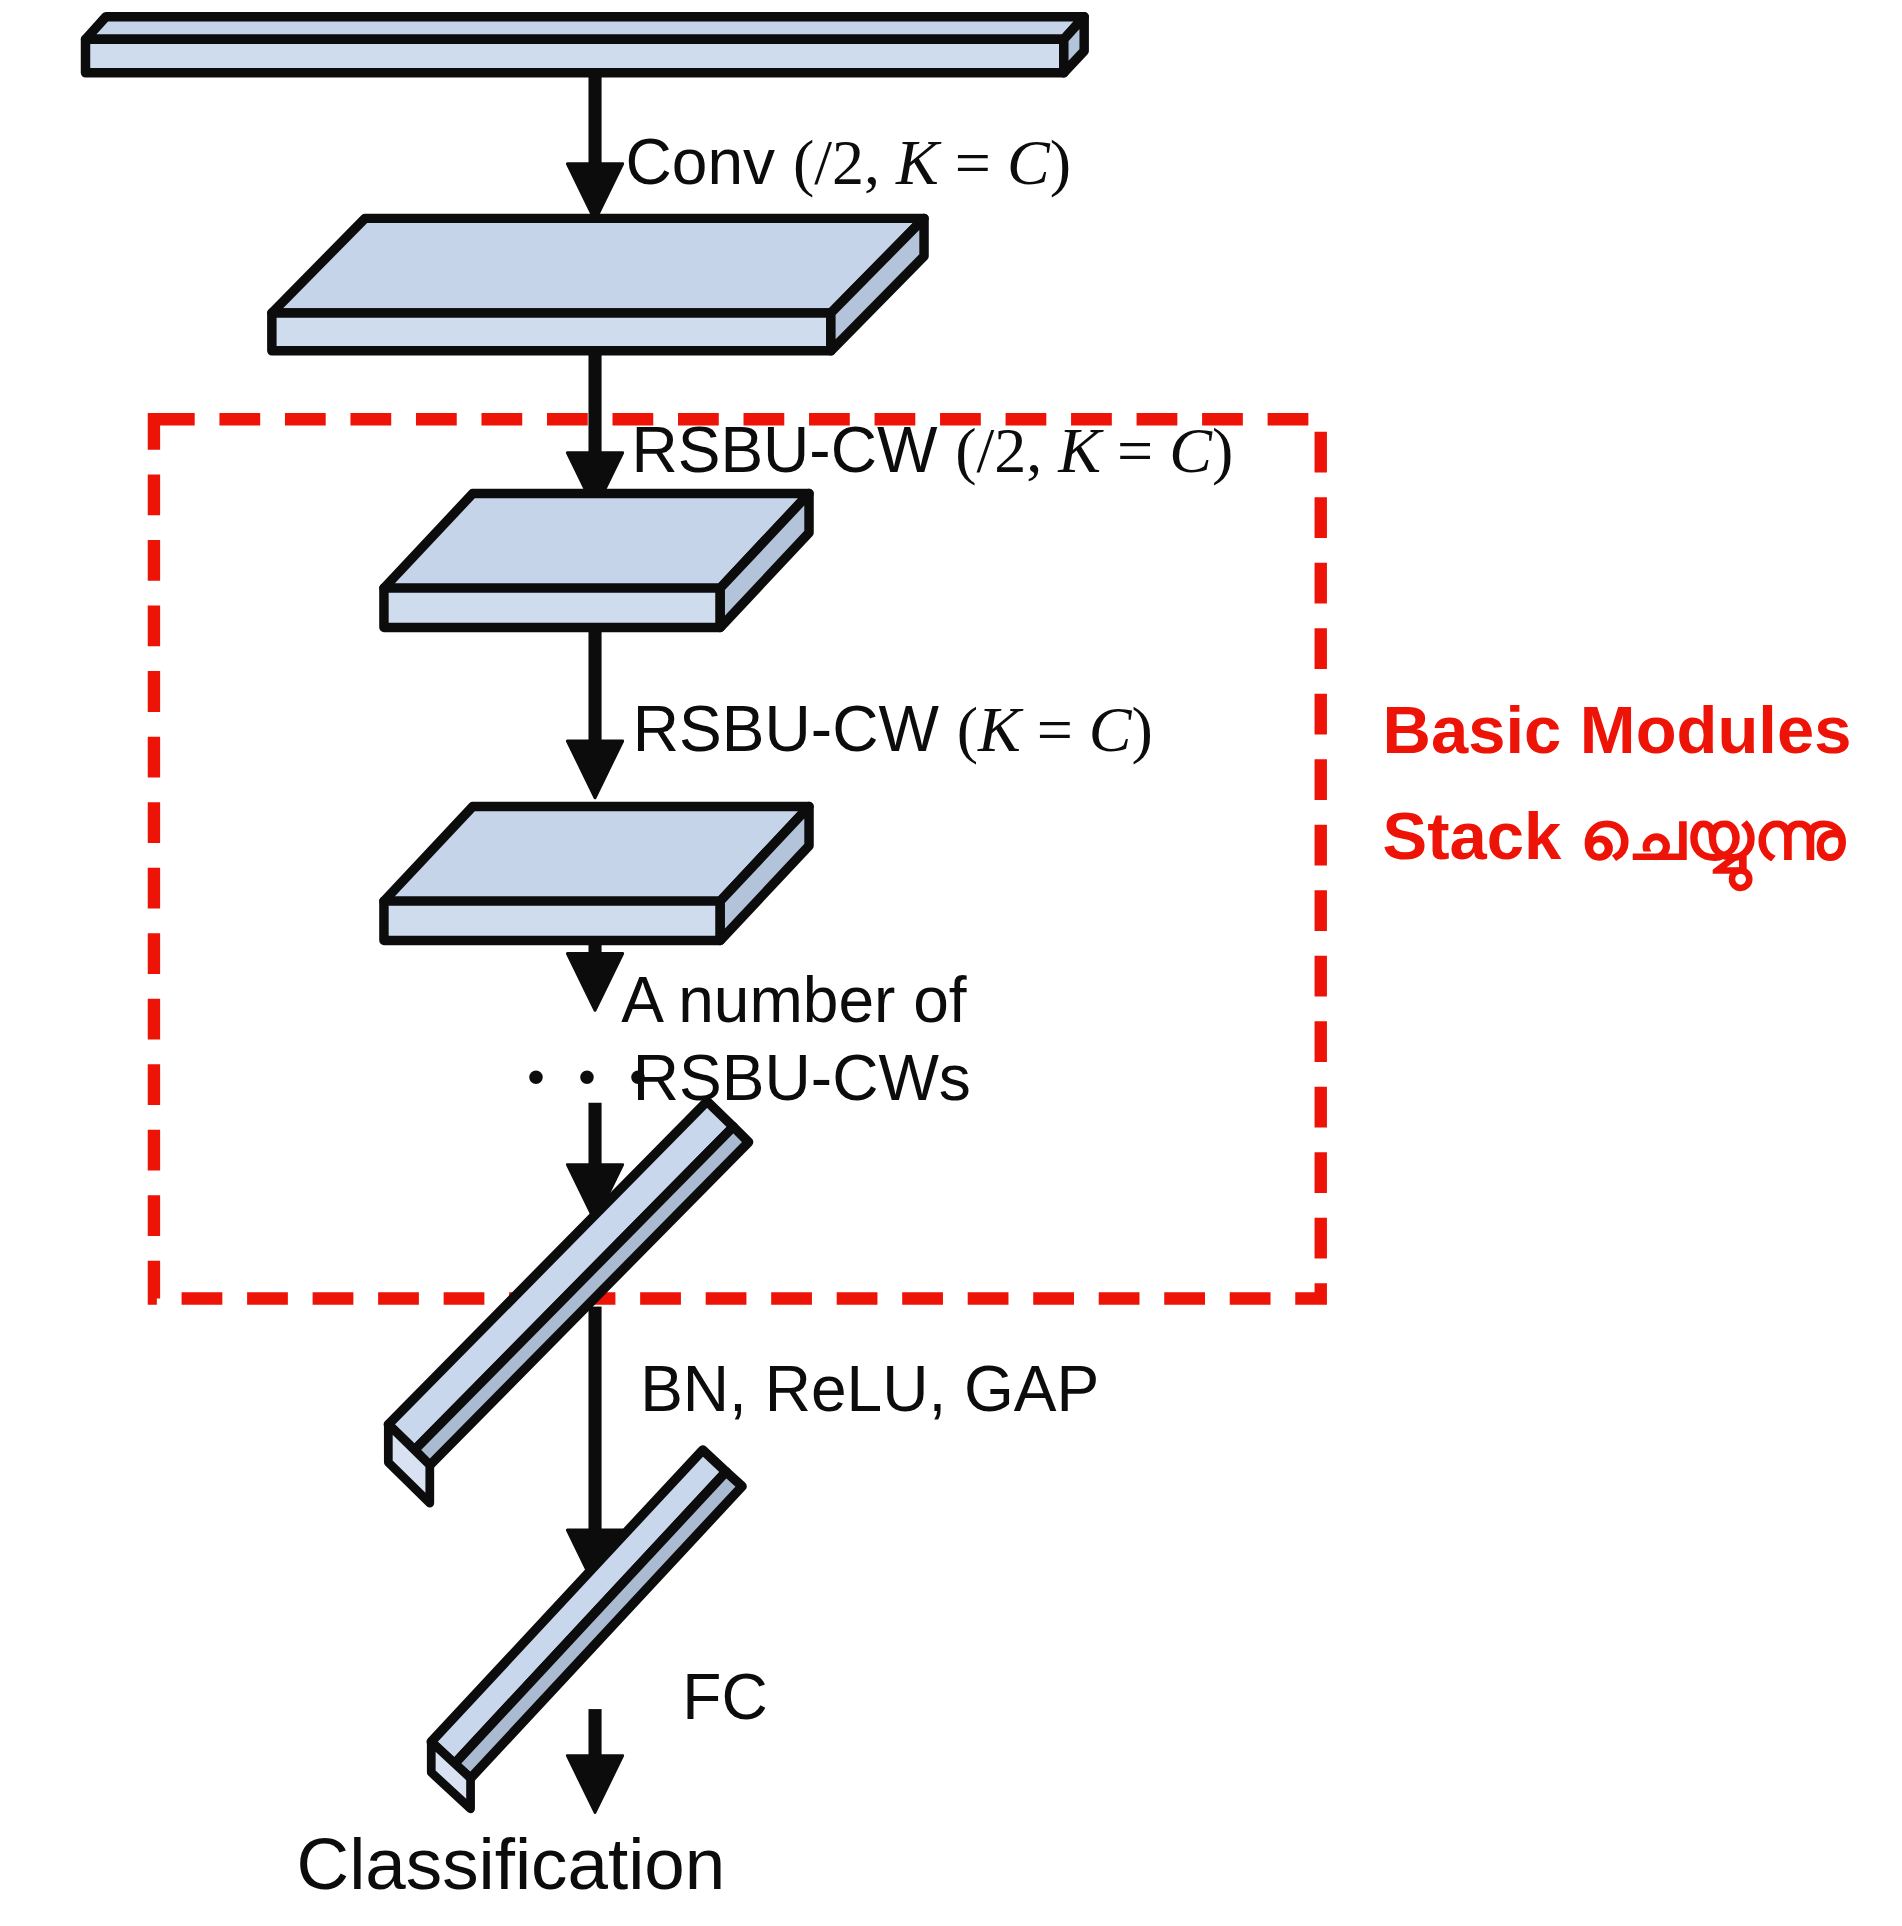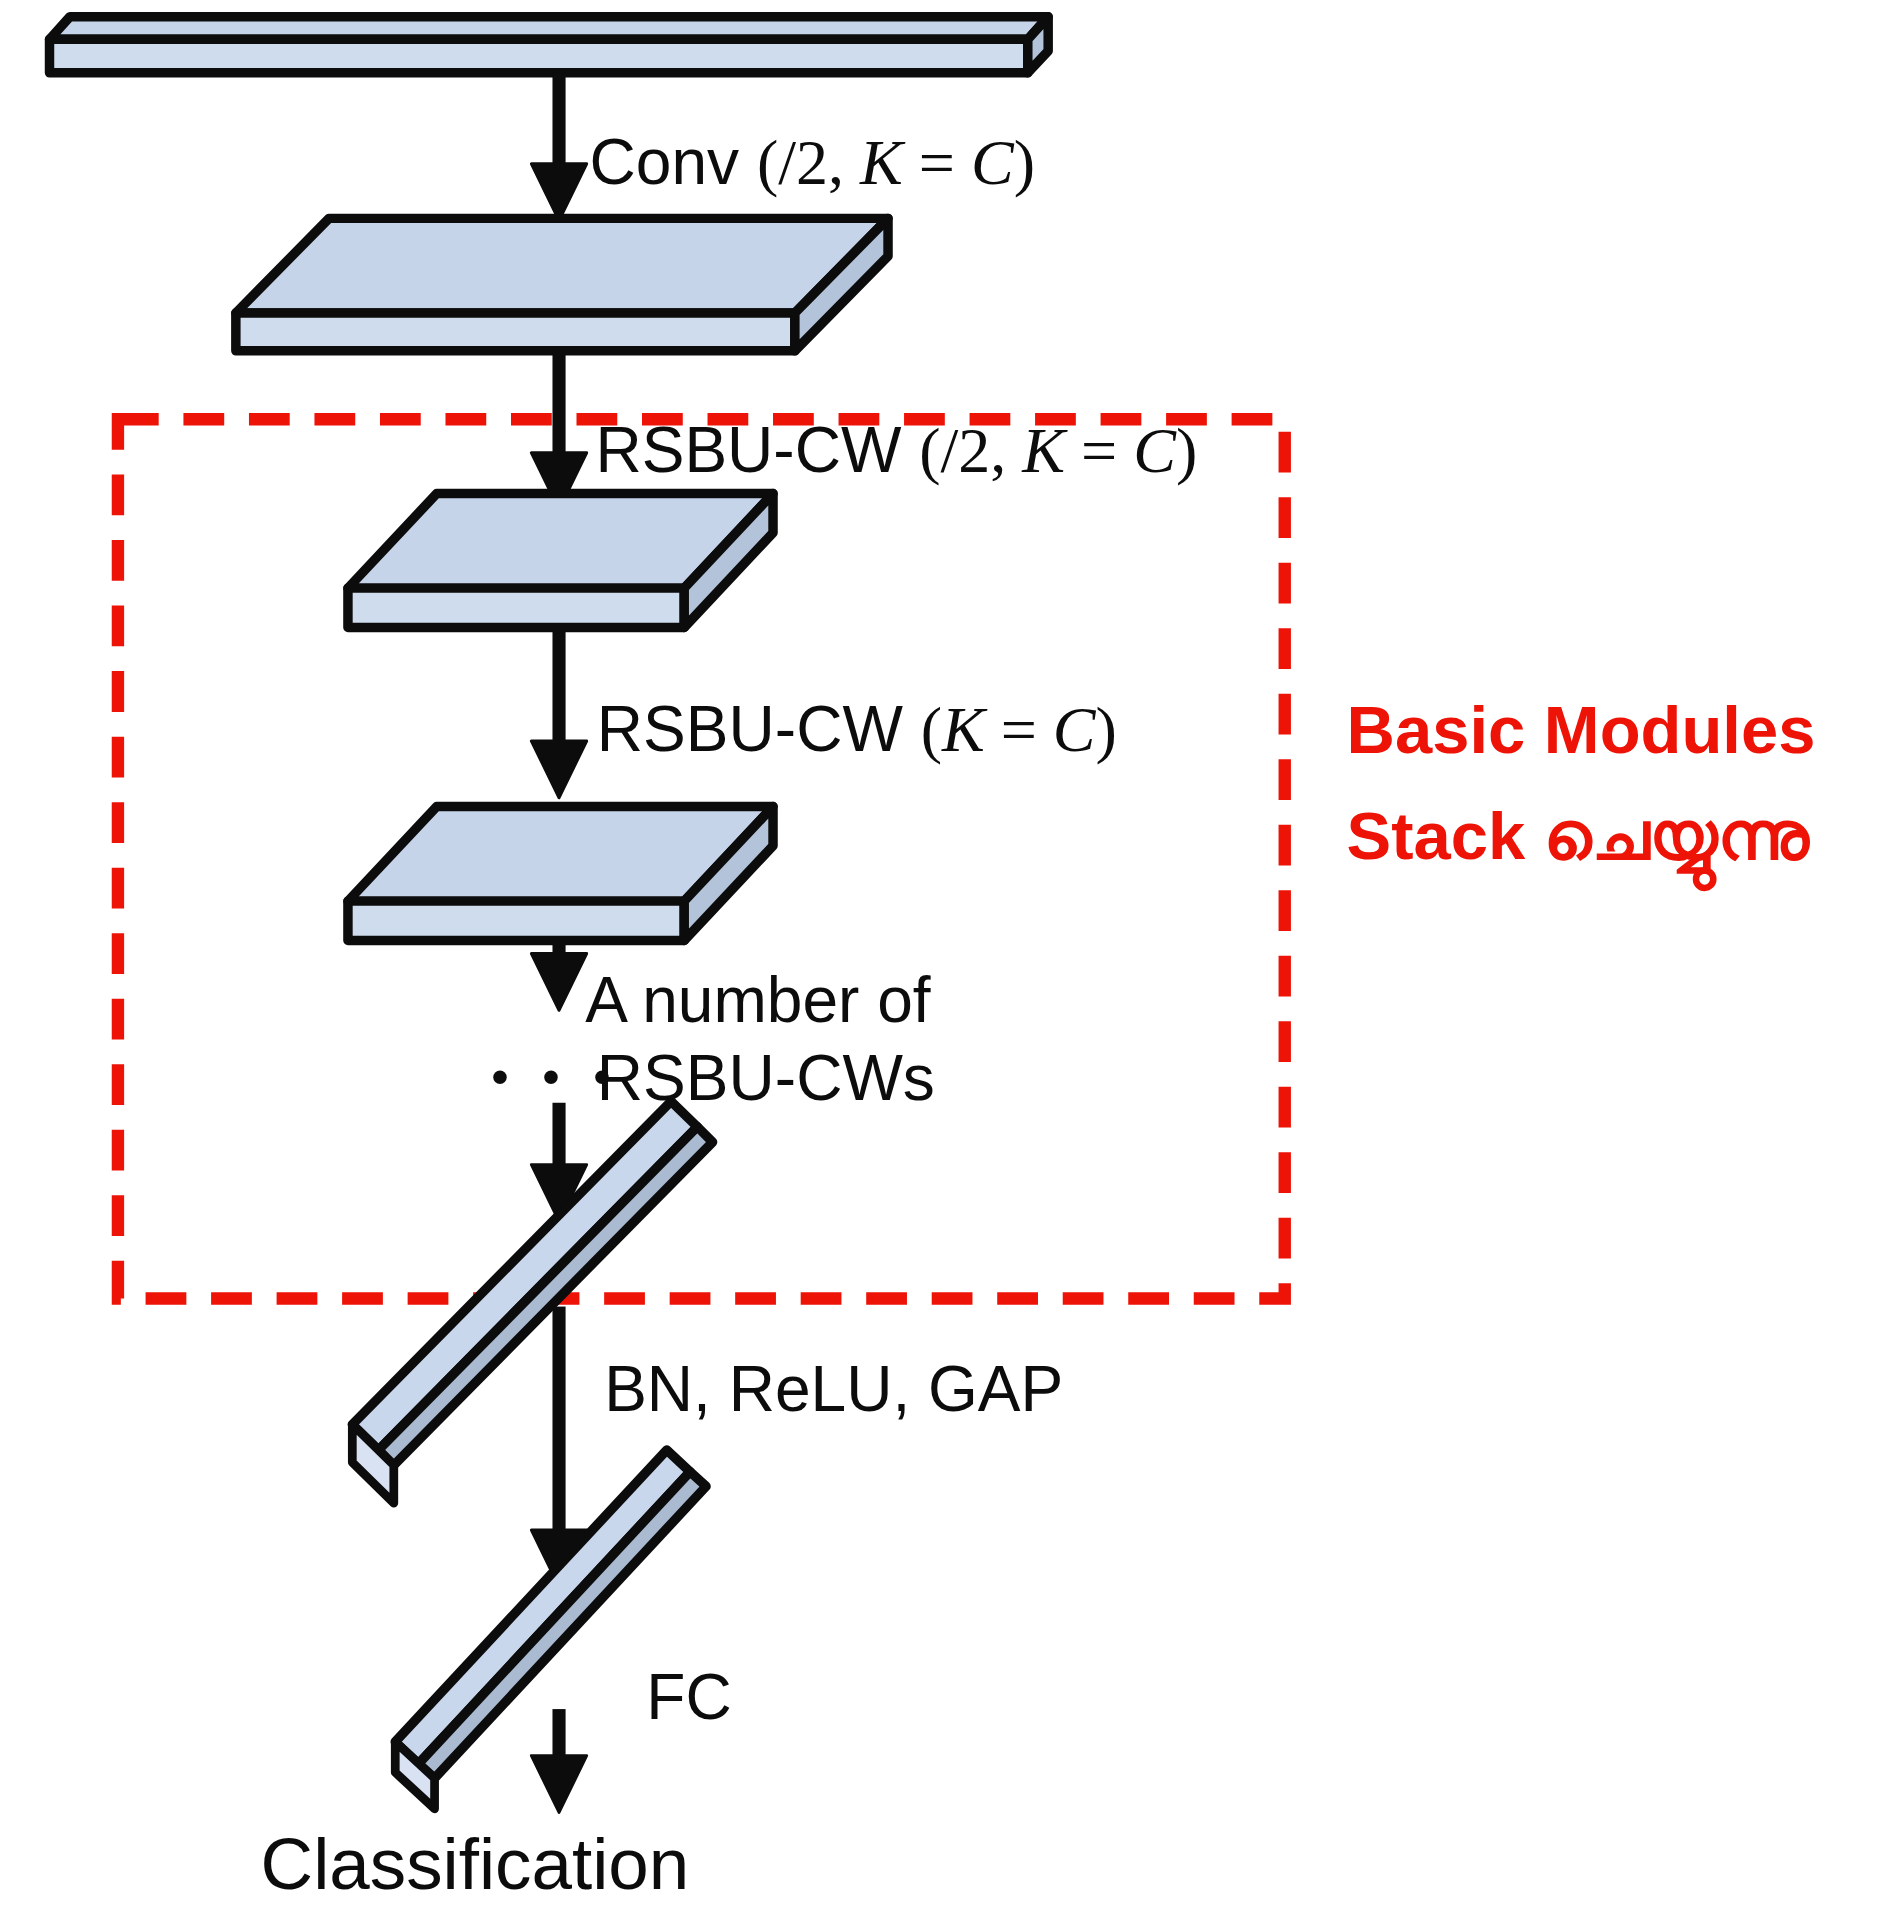--- a/index.html
+++ b/index.html
@@ -7,21 +7,21 @@
     --accent:#ee1307;
     --slab-top:#c6d4ea;
     --slab-front:#cfdcee;
     --slab-side:#b2c3da;
     --bar-top:#c9d7ec;
     --bar-side:#a9bad1;
     --bar-cap:#d8e2f3;
     --bg:#ffffff;
   }
   html,body{margin:0;padding:0;background:var(--bg);}
-  .stage{width:1816px;height:1926px;background:var(--bg);}
+  .stage{width:1816px;height:1926px;background:var(--bg);padding-left:36px;}
   svg{display:block;}
   .f-top{fill:var(--slab-top);stroke:var(--ink);stroke-width:13;stroke-linejoin:round;}
   .f-front{fill:var(--slab-front);stroke:var(--ink);stroke-width:13;stroke-linejoin:round;}
   .f-side{fill:var(--slab-side);stroke:var(--ink);stroke-width:13;stroke-linejoin:round;}
   .b-top{fill:var(--bar-top);stroke:var(--ink);stroke-width:13;stroke-linejoin:round;}
   .b-side{fill:var(--bar-side);stroke:var(--ink);stroke-width:13;stroke-linejoin:round;}
   .b-cap{fill:var(--bar-cap);stroke:var(--ink);stroke-width:12;stroke-linejoin:round;}
   .stem{fill:var(--ink);}
   .head{fill:var(--ink);stroke:var(--ink);stroke-width:4;stroke-linejoin:round;}
   .dash-box{fill:none;stroke:var(--accent);stroke-width:17;stroke-dasharray:56 34;}

